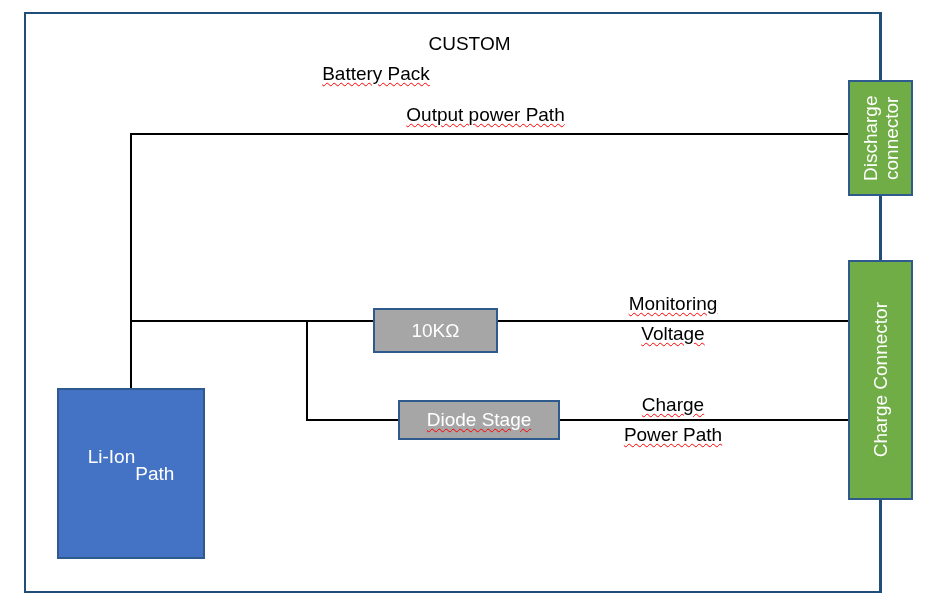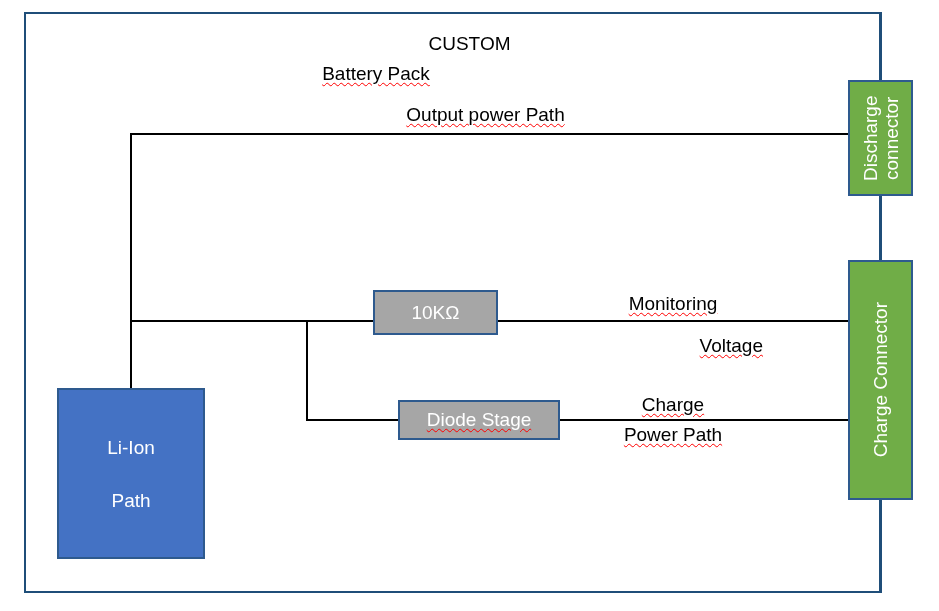--- a/index.html
+++ b/index.html
@@ -98,30 +98,30 @@
   .block-green { background: #70AD47; }
   .block-blue  { background: #4472C4; }
   .block-gray  { background: #A6A6A6; }
 
   
   #block-cell {
     left: 57px;
     top: 388px;
     width: 148px;
     height: 171px;
-    flex-direction: column;
+    flex-direction: row;
     font-size: 19px;
     line-height: 1.0;
   }
   #block-cell .line1 { margin-bottom: 34px; }
 
   
   #block-resistor {
     left: 373px;
-    top: 290px;
+    top: 308px;
     width: 125px;
     height: 45px;
     font-size: 19px;
   }
 
   
   #block-diode {
     left: 398px;
     top: 400px;
     width: 162px;
@@ -157,21 +157,21 @@
   
   .path-label {
     position: absolute;
     color: #000000;
     font-size: 19px;
     line-height: 1.0;
     white-space: nowrap;
     text-align: center;
   }
   #label-monitoring  { left: 583px; top: 294px; width: 180px; }
-  #label-voltage     { left: 583px; top: 336px; width: 180px; text-align: right; }
+  #label-voltage     { left: 583px; top: 324px; width: 180px; }
   #label-charge      { left: 583px; top: 395px; width: 180px; }
   #label-powerpath   { left: 583px; top: 425px; width: 180px; }
 </style>
 </head>
 <body>
 
 <div id="canvas">
 
   <div class="enclosure"></div>
 

